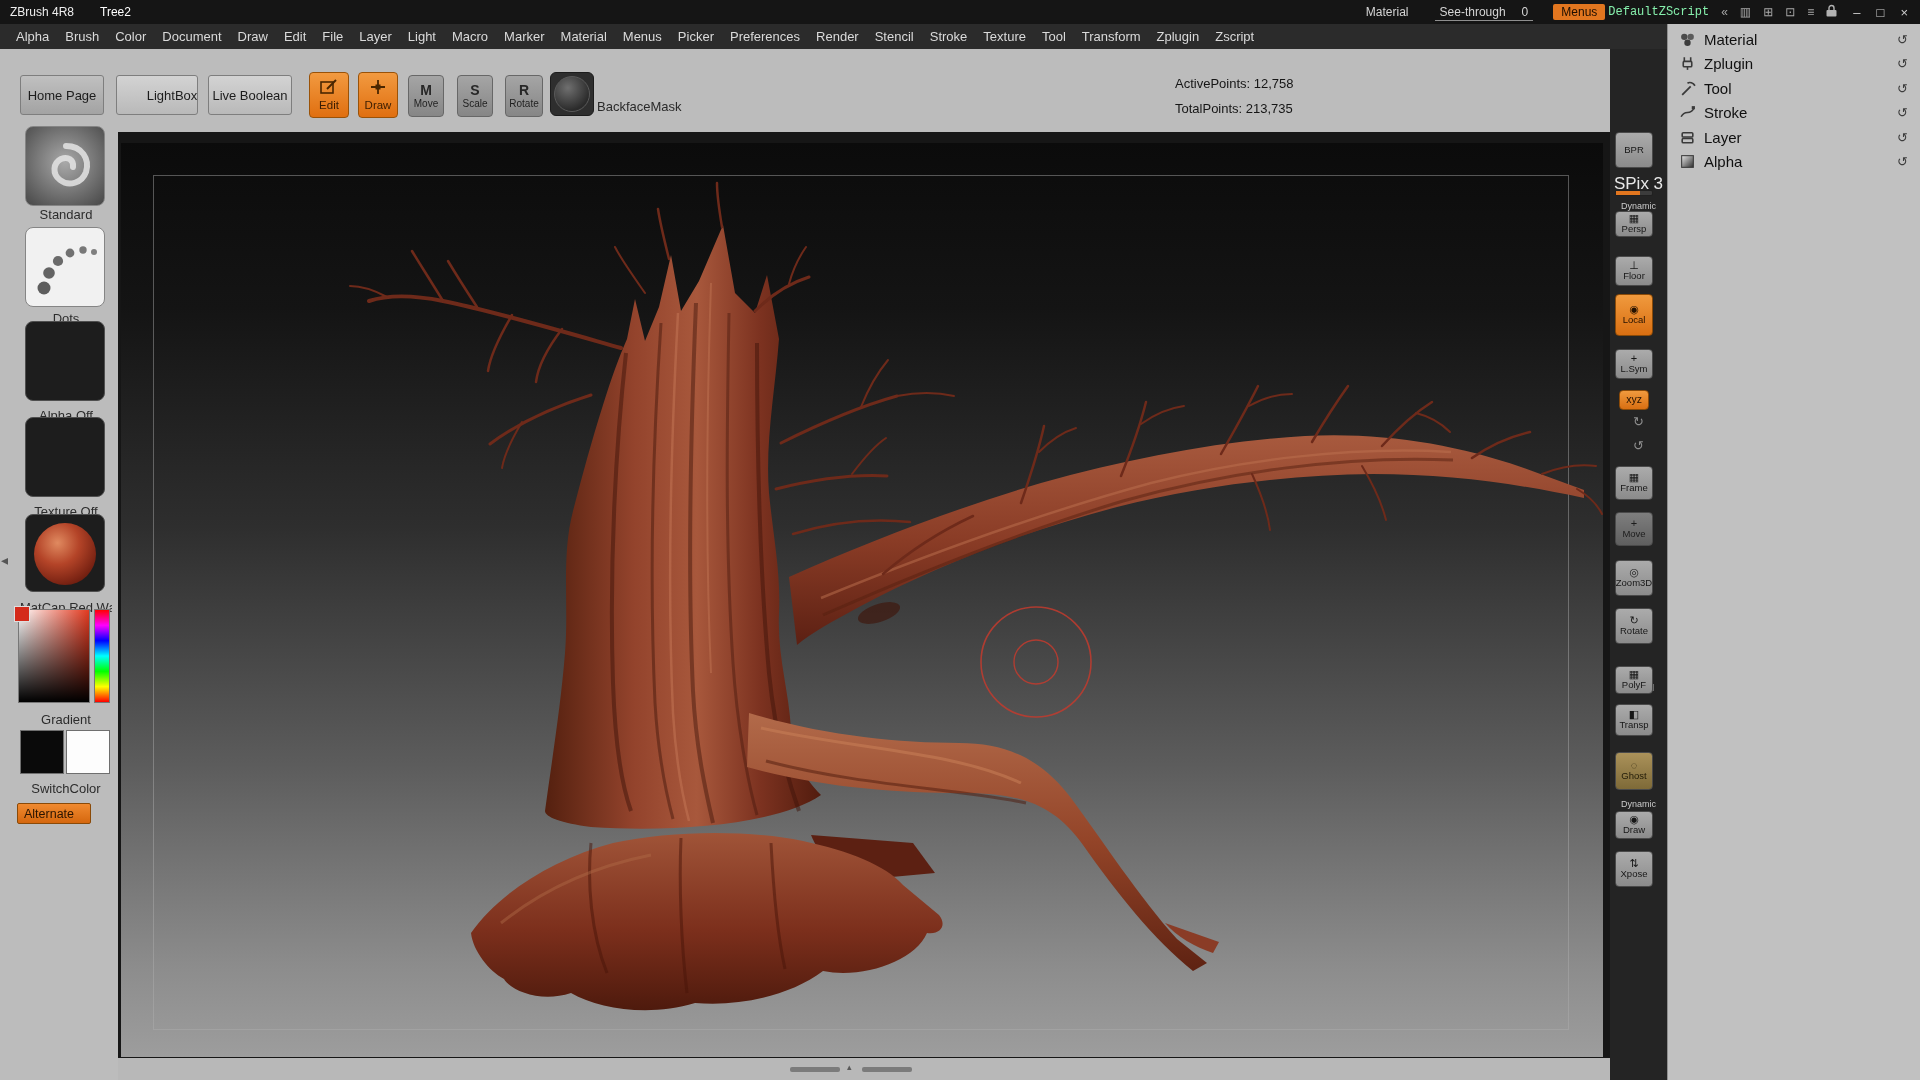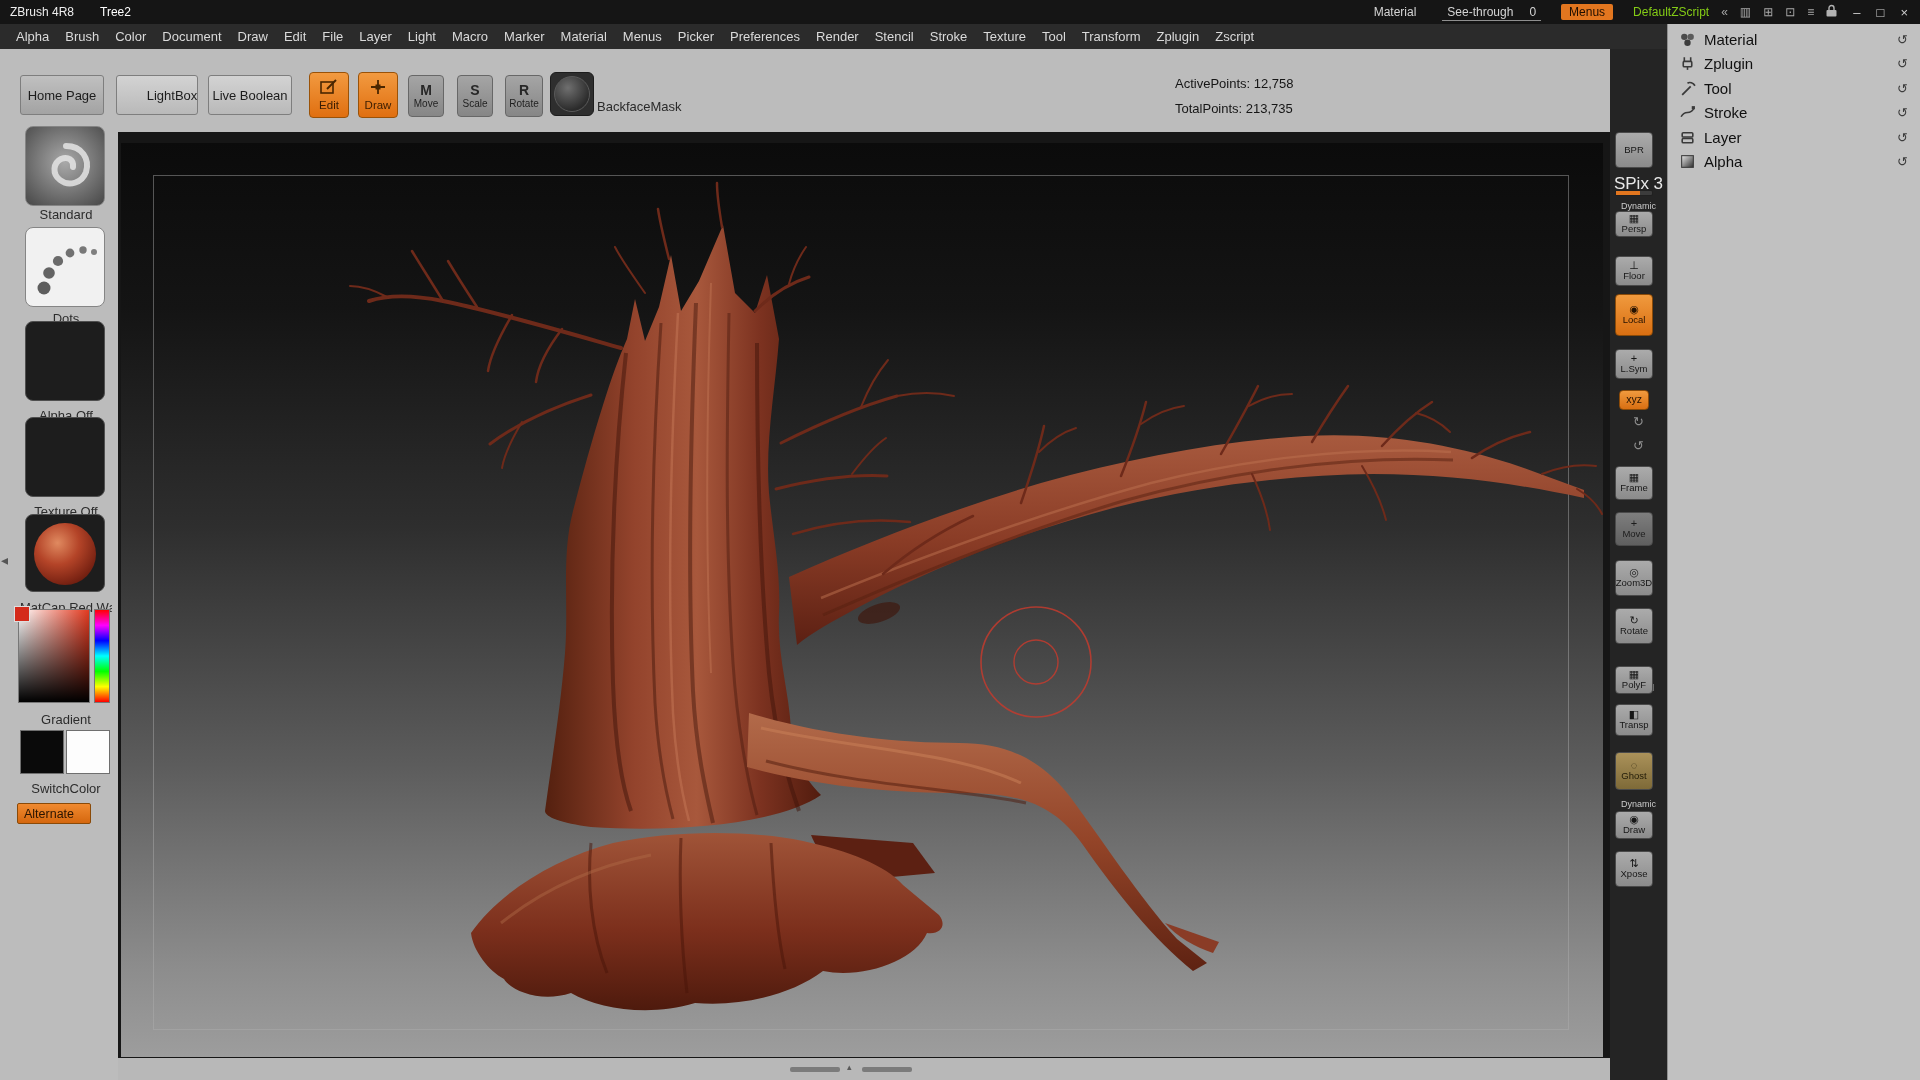--- a/index.html
+++ b/index.html
@@ -7,21 +7,21 @@
   .abs{position:absolute;}
 
   
   .titlebar{position:absolute;top:0;left:0;width:1920px;height:24px;background:#151515;color:#d8d8d8;font-size:12px;display:flex;align-items:center;white-space:nowrap;z-index:30;}
   .tb-app{margin-left:10px;color:#eee;}
   .tb-doc{margin-left:26px;color:#fff;}
   .tb-stats{margin-left:24px;color:#c9c9c9;}
   .tb-quicksave{margin-left:auto;color:#d5d5d5;}
   .tb-see{margin-left:26px;display:flex;gap:16px;border-bottom:1px solid #8f8f8f;padding:1px 5px;color:#d5d5d5;}
   .tb-menus{margin-left:20px;background:#e2761f;color:#1d0e00;padding:1px 8px;border-radius:2px;}
-  .tb-zscript{margin-left:20px;color:#84cc16;}
+  .tb-zscript{margin-left:3px;color:#86efac;font-family:Liberation Mono, monospace;}
   .tb-glyph{margin-left:12px;color:#a8a8a8;font-size:12px;}
   .tb-ctrl{margin-left:16px;color:#cfcfcf;font-size:13px;}
   .tb-ctrl.close{margin-right:12px;}
 
   
   .menubar{position:absolute;top:24px;left:0;width:1667px;height:25px;background:#2b2b2b;display:flex;align-items:center;padding-left:8px;box-sizing:border-box;z-index:20;}
   .menu-item{padding:0 8px;font-size:13px;color:#dadada;}
 
   
   .bg-toolbar{left:0;top:49px;width:1610px;height:83px;background:#bcbcbc;}

